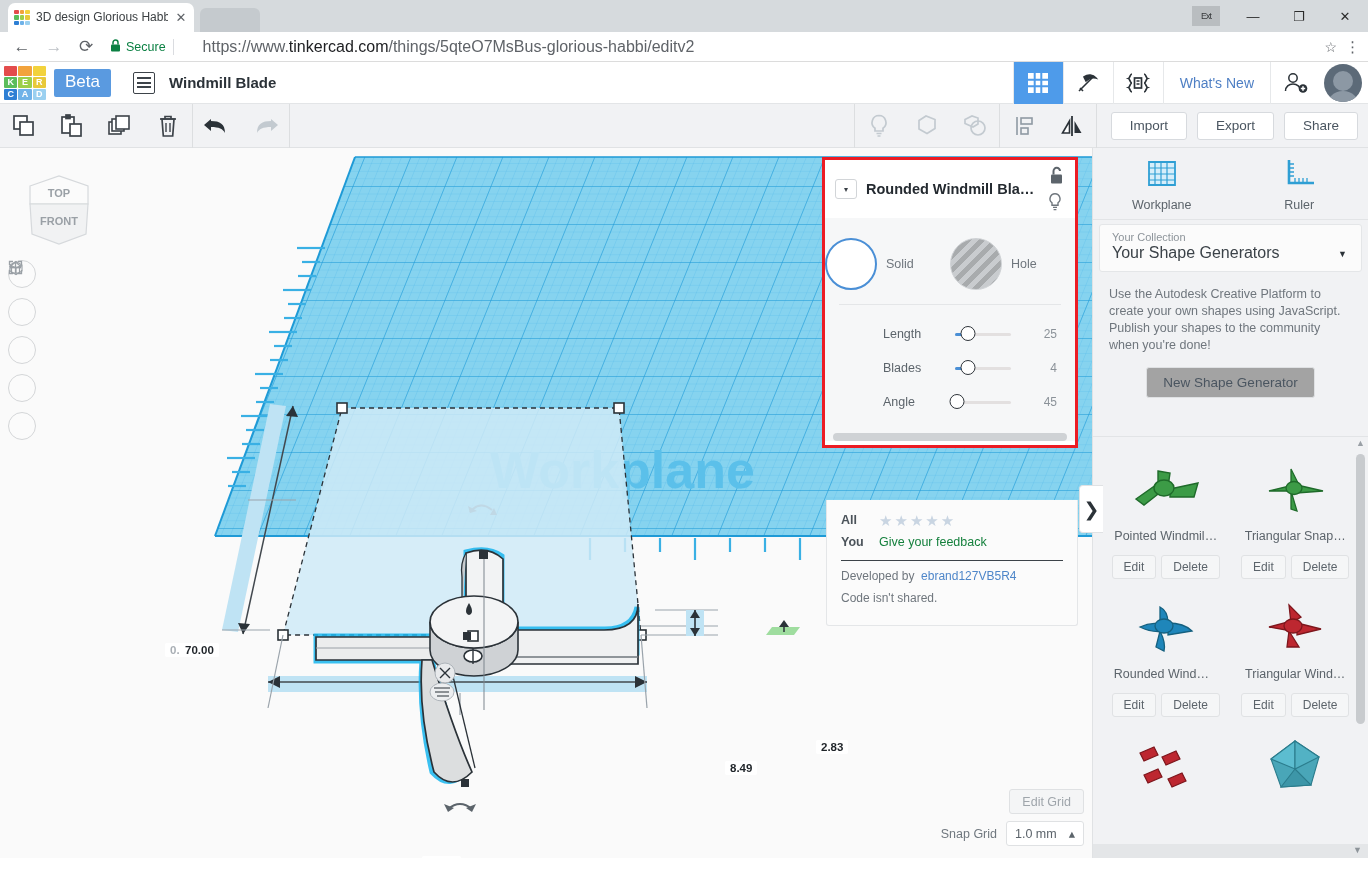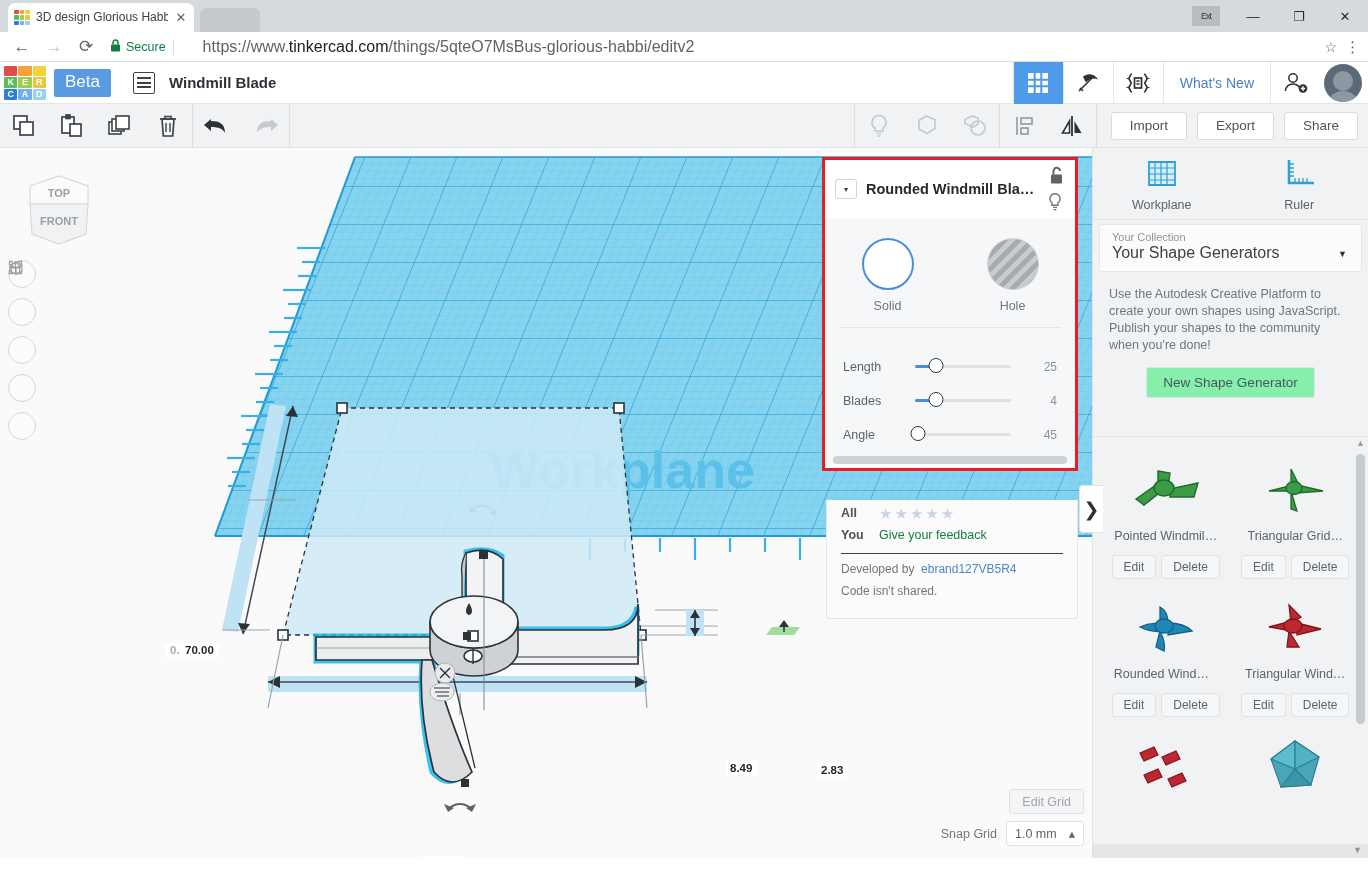--- a/index.html
+++ b/index.html
@@ -193,53 +193,53 @@
     background: #fff;
   }
   .sg-title {
     margin-left: 9px; font-size: 14.5px; font-weight: bold; color: #242a30;
     white-space: nowrap; overflow: hidden; max-width: 172px;
   }
   .sg-lock { position: absolute; right: 10px; top: 6px; }
   .sg-bulb { position: absolute; right: 12px; top: 32px; }
   .sg-body { background: #f6f7f8; padding: 12px 0 0; }
   .sg-modes { display: flex; padding: 8px 0 10px; }
-  .sg-mode { flex: 1; display: flex; flex-direction: column; align-items: center; gap: 9px; }
+  .sg-mode { flex: 1; display: flex; flex-direction: row; align-items: center; gap: 9px; }
   .mode-solid {
     width: 52px; height: 52px; border-radius: 50%; background: #fff; border: 2.5px solid #4a8fd6;
   }
   .mode-hole {
     width: 52px; height: 52px; border-radius: 50%; border: 1px solid #cfd2d5;
     background: repeating-linear-gradient(135deg, #a8abad 0 5px, #c9cccf 5px 10px);
   }
   .sg-mode span { font-size: 12.5px; color: #6f767d; }
   .sg-divider { height: 1px; background: #e4e6e8; margin: 4px 14px 0; }
   .sg-params { padding: 12px 0 8px; }
   .param-row {
-    display: flex; align-items: flex-end; height: 34px; padding: 0 18px; gap: 10px;
+    display: flex; align-items: center; height: 34px; padding: 0 18px; gap: 10px; margin-left: 40px;
   }
   .param-lbl { width: 62px; font-size: 12.5px; color: #5c646b; }
   .param-slider { flex: 1; position: relative; height: 16px; }
   .slider-track {
     position: absolute; left: 0; right: 10px; top: 7px; height: 2.5px;
     background: #e3e0e0; border-radius: 2px;
   }
   .slider-fill {
     position: absolute; left: 0; top: 7px; height: 2.5px; background: #4a8fd6; border-radius: 2px;
   }
   .slider-knob {
     position: absolute; top: 0; width: 15px; height: 15px; border-radius: 50%;
     background: #fff; border: 1.6px solid #2f353b; transform: translateX(-50%);
   }
   .param-val { width: 26px; text-align: right; font-size: 12px; color: #8b9299; }
   .sg-scrollbar { height: 8px; margin: 6px 8px 4px; background: #cfd2d5; border-radius: 4px; }
 
   .sg-footer {
     position: absolute; left: 826px; top: 500px; width: 252px; background: #fbfbfb;
-    border: 1px solid #e4e6e8; border-top: none; padding: 2px 14px 12px; z-index: 29;
+    border: 1px solid #e4e6e8; border-top: none; padding: 9px 14px 12px; z-index: 29;
     border-radius: 0 0 3px 3px;
   }
   .rate-row { display: flex; align-items: center; gap: 10px; height: 22px; }
   .rate-lbl { font-size: 12.5px; color: #4b535a; font-weight: bold; width: 28px; }
   .stars { display: flex; gap: 2px; }
   .star-g { color: #c9d5e2; font-size: 15px; line-height: 1; }
   .feedback-link { color: #15803d; font-size: 12.5px; }
   .foot-rule { height: 1px; background: #3c4349; margin: 7px 0 8px; }
   .foot-line { font-size: 12px; color: #6f767d; margin-bottom: 8px; }
   .foot-line a { color: #4e86c9; }
@@ -265,21 +265,21 @@
   .collection-box {
     margin: 4px 6px; background: #fbfbfb; border: 1px solid #e4e6e8; border-radius: 3px;
     padding: 6px 12px 9px; position: relative;
   }
   .collection-sub { font-size: 11px; color: #8d949a; }
   .collection-name { font-size: 16px; color: #3b4248; margin-top: 1px; }
   .collection-caret { position: absolute; right: 14px; top: 24px; font-size: 9px; color: #2b3238; }
   .sb-info { padding: 10px 16px 0; }
   .sb-info p { font-size: 12.5px; color: #6f767d; line-height: 1.35; }
   .new-gen-btn {
-    margin: 13px auto 14px; display: block; padding: 7px 16px; background: #86efac;
+    margin: 13px auto 14px; display: block; padding: 7px 16px; background: #a3a3a3;
     border: 1px solid #dfe1e3; border-radius: 3px; font-size: 13.5px; color: #4a5560;
   }
   .sb-grid-wrap {
     position: absolute; top: 288px; left: 0; right: 0; bottom: 14px;
     overflow: hidden; border-top: 1px solid #e2e4e6;
   }
   .sb-grid {
     display: grid; grid-template-columns: 1fr 1fr; gap: 0; padding: 8px 8px 0 8px;
   }
   .sb-card { display: flex; flex-direction: column; align-items: center; padding: 8px 0 4px; }
@@ -727,21 +727,21 @@
             </g>
           </svg>
       </div>
     </div>
 
     <div class="dim-label faint" style="left:165px; top:495px;">0.00</div>
     <div class="dim-label" style="left:180px; top:495px;">70.00</div>
     <div class="dim-label" style="left:422px; top:708px;">70.00</div>
 
     <div class="dim-label" style="left:725px; top:613px;">8.49</div>
-    <div class="dim-label" style="left:816px; top:615px;">2.83</div>
+    <div class="dim-label" style="left:816px; top:592px;">2.83</div>
 
     <div class="grid-btns">
       <div class="edit-grid-btn">Edit Grid</div>
       <div class="snap-row">
         <span class="snap-lbl">Snap Grid</span>
         <div class="snap-sel">
           <span>1.0 mm</span>
           <span>▴</span>
         </div>
       </div>
@@ -898,21 +898,21 @@
             <svg width="96" height="62" viewBox="0 0 96 62">
               <g fill="#3c9b46" stroke="#1f6b2a" stroke-width="1.3">
                 <path d="M22 34 L46 28 L46 34 Z"></path>
                 <path d="M44 12 L52 28 L44 30 Z"></path>
                 <path d="M50 28 L76 34 L50 36 Z"></path>
                 <path d="M44 34 L50 54 L44 52 Z"></path>
                 <ellipse cx="47" cy="31" rx="8" ry="6.5"></ellipse>
               </g>
             </svg>
           </div>
-          <div class="sb-card-name">Triangular Grid…</div>
+          <div class="sb-card-name">Triangular Snap…</div>
           <div class="sb-card-btns">
             <button class="sb-mini-btn">Edit</button>
             <button class="sb-mini-btn">Delete</button>
           </div>
         </div>
 
         <div class="sb-card">
           <div class="sb-thumb">
             <svg width="96" height="62" viewBox="0 0 96 62">
               <g fill="#1f86ba" stroke="#15607f" stroke-width="1.3">

